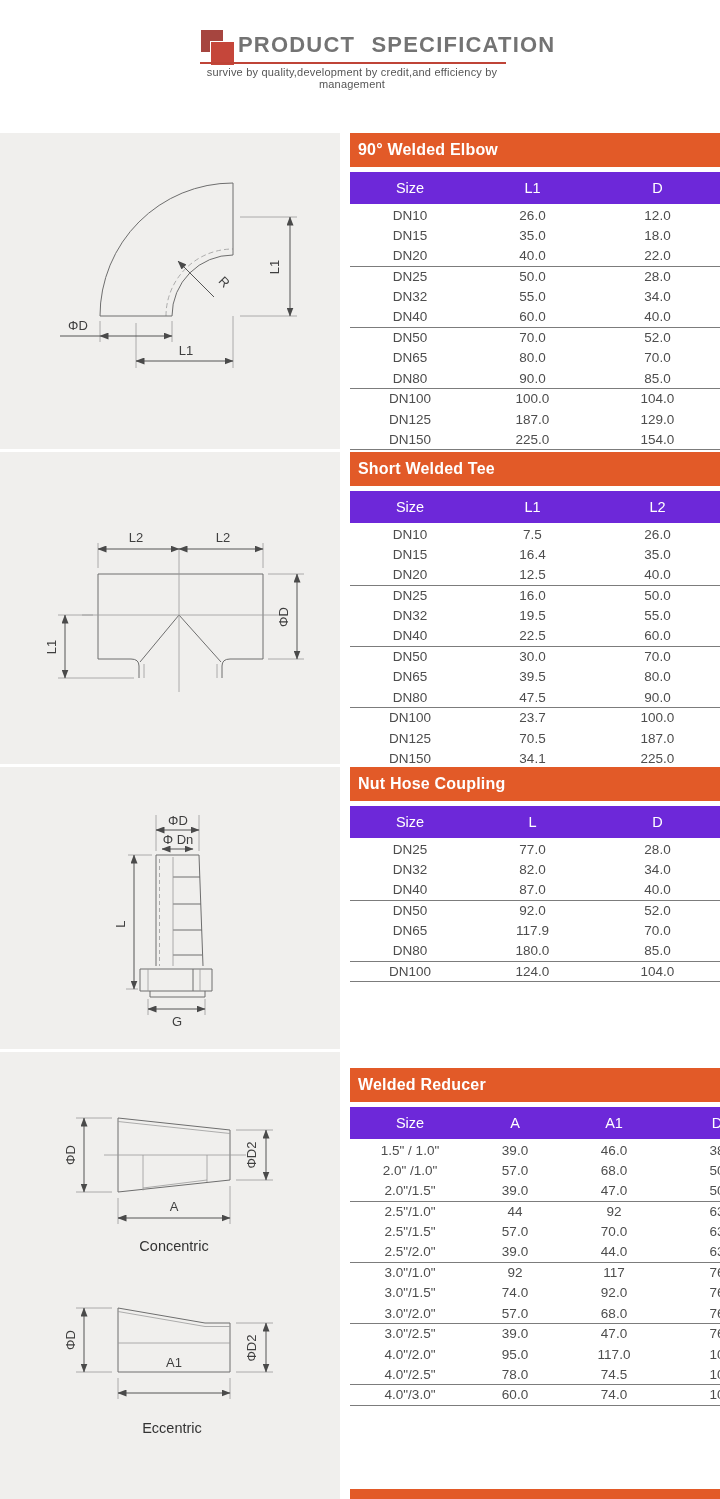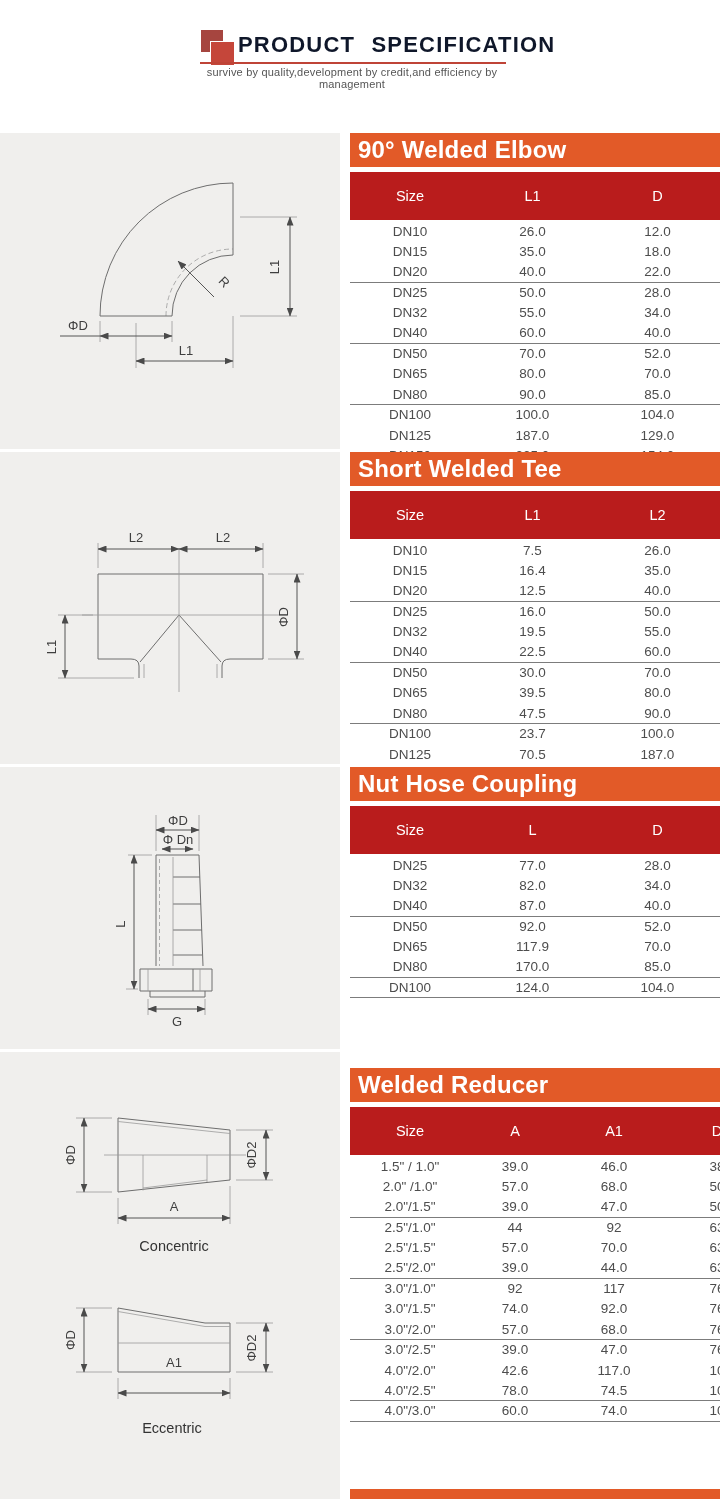--- a/index.html
+++ b/index.html
@@ -5,50 +5,50 @@
   * { margin:0; padding:0; box-sizing:border-box; }
   html,body { background:#fff; }
   body { width:720px; height:1499px; position:relative; overflow:hidden;
          font-family:"Liberation Sans", sans-serif; }
   .page { position:absolute; inset:0; width:720px; height:1499px; overflow:hidden; background:#fff; }
 
   
   .logo-back  { position:absolute; left:201px; top:30px; width:22px; height:22px; background:#a6453f; }
   .logo-front { position:absolute; left:210px; top:41px; width:25px; height:25px; background:#c5463a; border:1px solid #fff; }
   .hdr-title { position:absolute; left:238px; top:32px; font-size:22px; font-weight:bold;
-               letter-spacing:1.2px; word-spacing:9px; color:#0f172a; white-space:nowrap; }
+               letter-spacing:1.2px; word-spacing:9px; color:#737373; white-space:nowrap; }
   .hdr-line  { position:absolute; left:200px; top:62px; width:306px; height:2px; background:#bf4437; }
   .hdr-tag   { position:absolute; left:196px; top:66px; width:312px; text-align:center;
                font-size:11px; color:#555; letter-spacing:0.2px; }
 
   
   .panel { position:absolute; left:0; width:340px; background:#f0efed; }
   #p1 { top:133px; height:316px; }
   #p2 { top:452px; height:312px; }
   #p3 { top:767px; height:282px; }
   #p4 { top:1052px; height:447px; }
 
   .dwg line, .dwg path { stroke:#6e6e6e; stroke-width:1; fill:none; }
   .dwg .thin { stroke:#9a9a9a; stroke-width:0.8; }
   .dwg .dim  { stroke:#555; stroke-width:1; }
   .dwg text  { fill:#3f3f3f; font-size:13px; stroke:none; font-family:"Liberation Sans",sans-serif; }
   .dwg text.cap { font-size:14.5px; fill:#333; }
 
   
   .tblwrap { position:absolute; left:350px; }
   #t1 { top:133px; } #t2 { top:452px; } #t3 { top:767px; } #t4 { top:1068px; }
-  .tbl-title { height:34px; background:#e25a28; color:#fff; font-size:24px; font-weight:bold;
+  .tbl-title { height:34px; background:#e25a28; color:#fff; font-size:16px; font-weight:bold;
                line-height:34px; padding-left:8px; letter-spacing:0.2px; white-space:nowrap; }
   .w370 .tbl-title { width:370px; }
   .w416 .tbl-title { width:416px; }
   table { border-collapse:collapse; table-layout:fixed; margin-top:5px; }
   .w370 table { width:370px; }
   .w416 table { width:416px; }
-  thead th { background:#b91c1c; color:#fff; font-weight:normal; font-size:14.5px; height:27px;
-             text-align:center; padding:16px; }
+  thead th { background:#6d28d9; color:#fff; font-weight:normal; font-size:14.5px; height:27px;
+             text-align:center; padding:8px; }
   td { height:20.4px; text-align:center; font-size:13.5px; color:#4d4d4d; padding:0; white-space:nowrap; }
   tbody { border-top:2px solid #fff; }
   tr.grp-end td { border-bottom:1px solid #7c7c7c; }
   
   .w370 col.c0 { width:120px; } .w370 col.c1 { width:125px; } .w370 col.c2 { width:125px; }
   .w416 col.c0 { width:120px; } .w416 col.c1 { width:90px; }
   .w416 col.c2 { width:108px; } .w416 col.c3 { width:98px; }
 
   .next-strip { position:absolute; left:350px; top:1489px; width:370px; height:10px; background:#e25a28; }
   .markers { position:absolute; width:0; height:0; }
@@ -417,21 +417,21 @@
             <td>92.0</td>
             <td>52.0</td>
           </tr>
           <tr>
             <td>DN65</td>
             <td>117.9</td>
             <td>70.0</td>
           </tr>
           <tr class="grp-end">
             <td>DN80</td>
-            <td>170.0</td>
+            <td>180.0</td>
             <td>85.0</td>
           </tr>
           <tr class="grp-end">
             <td>DN100</td>
             <td>124.0</td>
             <td>104.0</td>
           </tr>
         </tbody>
     </table>
   </div>
@@ -509,21 +509,21 @@
             <td>76</td>
           </tr>
           <tr>
             <td>3.0"/2.5"</td>
             <td>39.0</td>
             <td>47.0</td>
             <td>76</td>
           </tr>
           <tr>
             <td>4.0"/2.0"</td>
-            <td>42.6</td>
+            <td>95.0</td>
             <td>117.0</td>
             <td>10</td>
           </tr>
           <tr class="grp-end">
             <td>4.0"/2.5"</td>
             <td>78.0</td>
             <td>74.5</td>
             <td>10</td>
           </tr>
           <tr class="grp-end">

